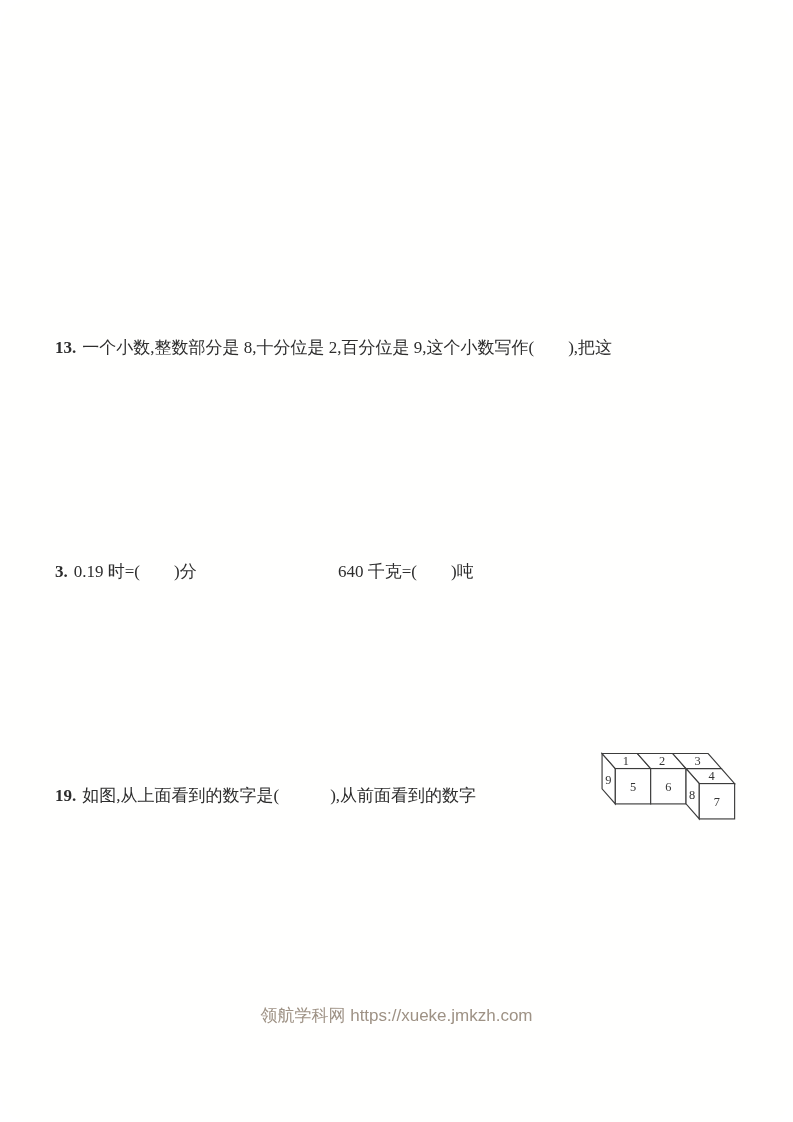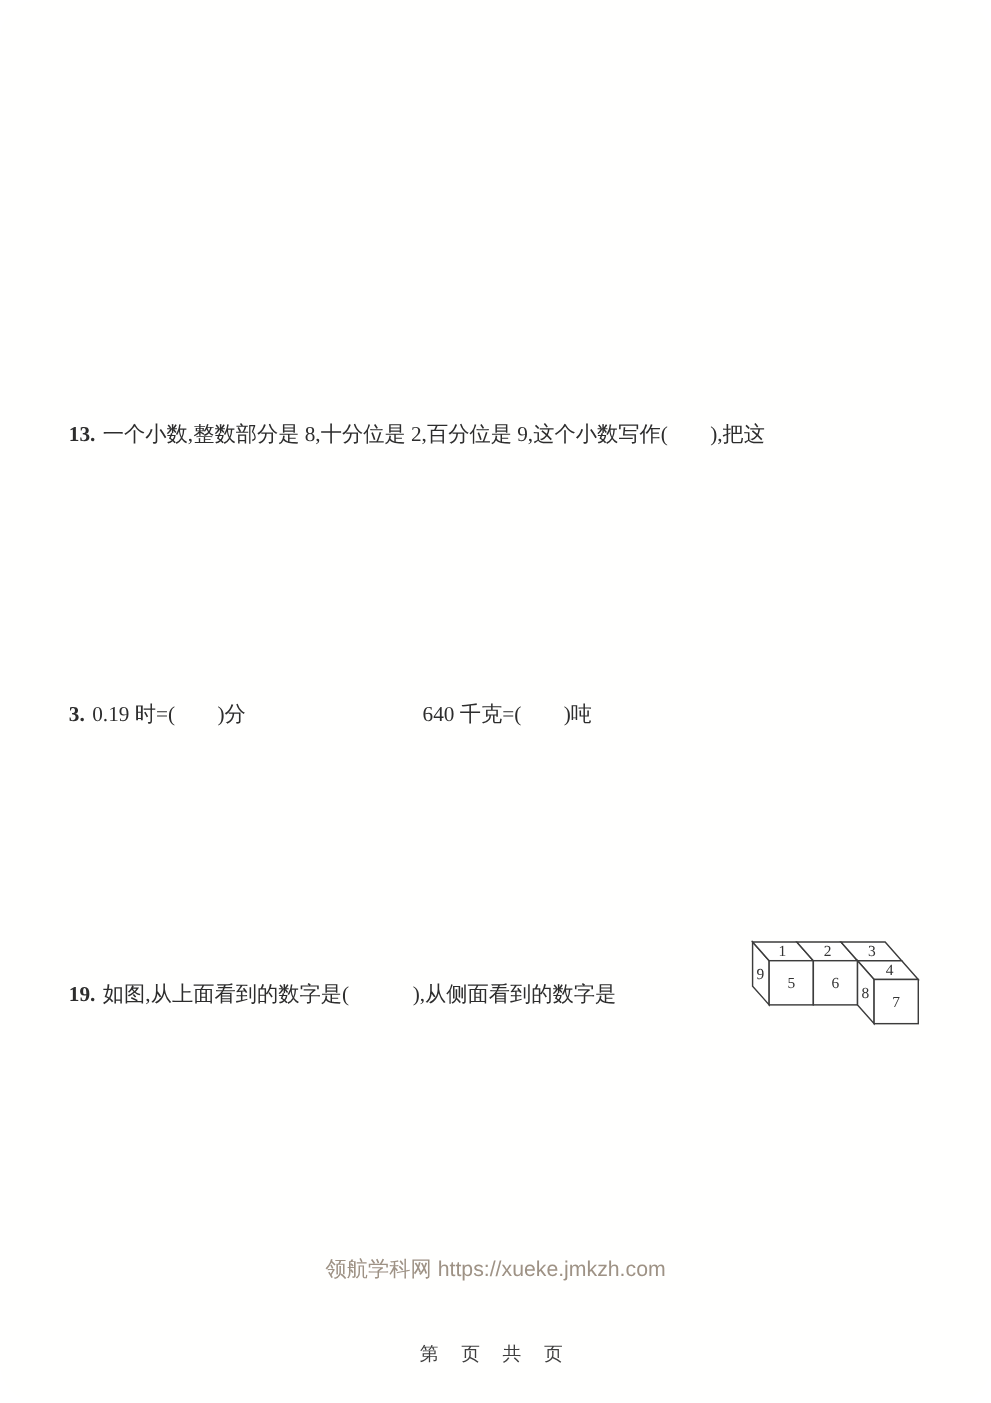--- a/index.html
+++ b/index.html
@@ -26,21 +26,21 @@
 
     
     <section>
       <div>
         <div class="qline"><span class="qnum">13.</span><span>一个小数,整数部分是 8,十分位是 2,百分位是 9,这个小数写作(　　),把这</span></div>
       </div>
       <div>
         <div class="qline"><span class="qnum">3.</span><span>0.19 时=(　　)分</span><span style="position:absolute;left:283px;top:0;">640 千克=(　　)吨</span></div>
       </div>
       <div class="q15">
-        <div class="qline"><span class="qnum">19.</span><span>如图,从上面看到的数字是(　　　),从侧面看到的数字是</span></div>
+        <div class="qline"><span class="qnum">19.</span><span>如图,从上面看到的数字是(　　　),从前面看到的数字</span></div>
         <div class="figure">
           <svg width="152" height="80" viewBox="2 14 172 90">
             <g fill="#ffffff" stroke="#3c3c3c" stroke-width="1.3" stroke-linejoin="miter">
               <polygon points="25,37 10,20 10,60 25,77"></polygon>
               <polygon points="25,37 65,37 50,20 10,20"></polygon>
               <polygon points="65,37 105,37 90,20 50,20"></polygon>
               <polygon points="105,37 145,37 130,20 90,20"></polygon>
               <rect x="25" y="37" width="40" height="40"></rect>
               <rect x="65" y="37" width="40" height="40"></rect>
               <polygon points="105,37 145,37 160,54 120,54"></polygon>
@@ -65,14 +65,13 @@
     
 
     
     
 
     
     
   </div>
 
   <div class="footer-site">领航学科网 https://xueke.jmkzh.com</div>
-  <div class="footer-page">第 页 共 页</div>
 </div>
 
 </body></html>

